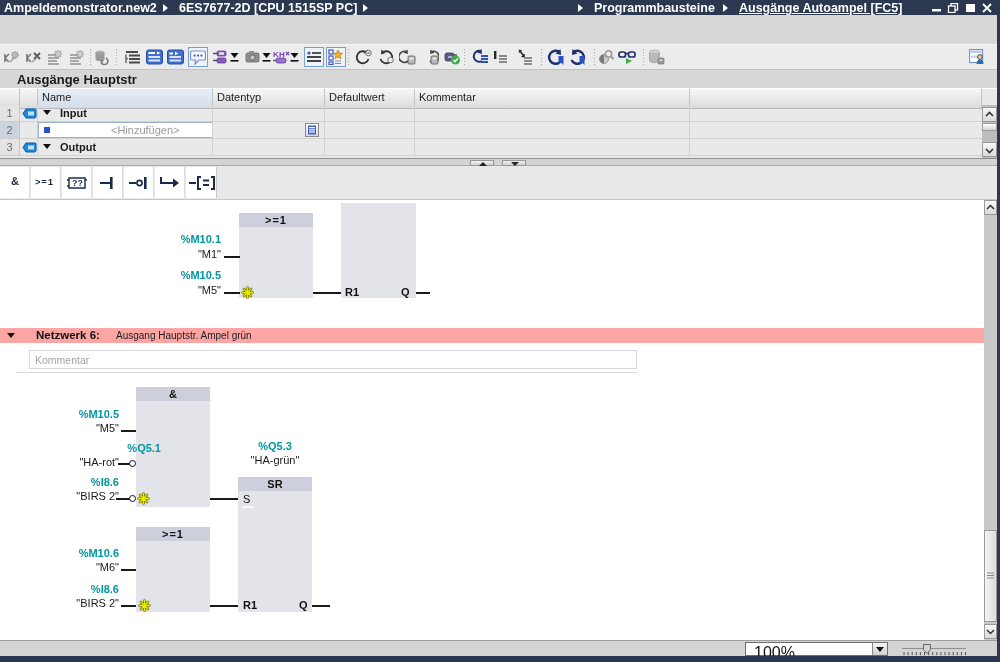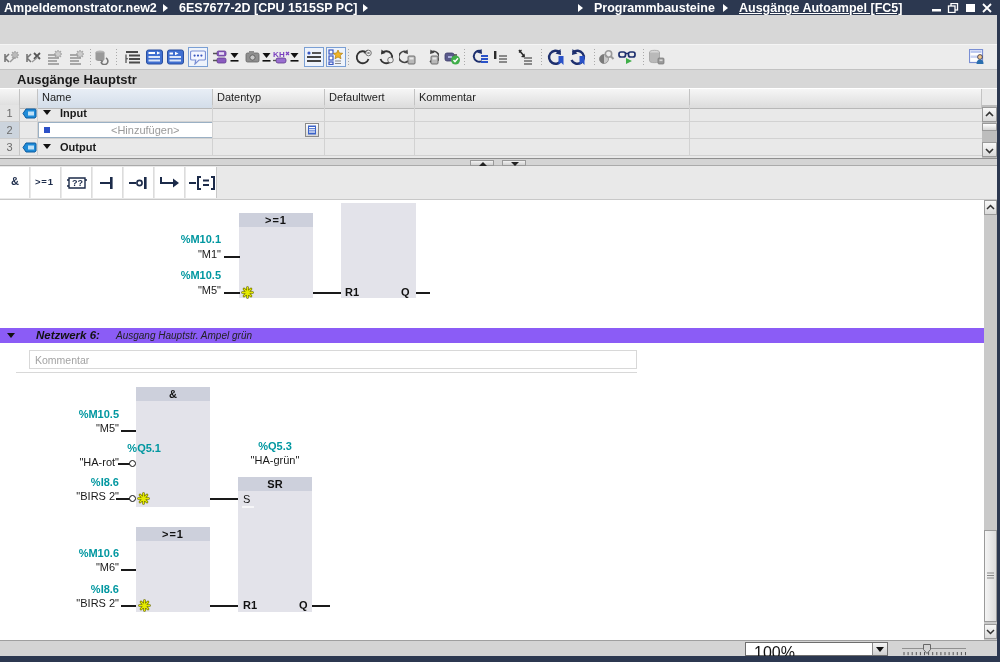--- a/index.html
+++ b/index.html
@@ -419,21 +419,21 @@
         </g>
         <g stroke="#e4ea00" stroke-width="1.4" stroke-linecap="round">
           <path d="M6.5 1.5 L6.5 11.5 M1.5 6.5 L11.5 6.5 M3 3 L10 10 M10 3 L3 10"></path>
         </g>
       </svg>
   <div class="wire" style="left:313px;top:92px;width:28px;"></div>
   <span class="pinlbl" style="left:345px;top:86px;">R1</span>
   <span class="pinlbl" style="left:401px;top:86px;">Q</span>
   <div class="wire" style="left:416px;top:92px;width:14px;"></div>
 
-  <div class="abs" style="left:0;top:128px;width:984px;height:15px;background:#8b5cf6;font-style:italic;">
+  <div class="abs" style="left:0;top:128px;width:984px;height:15px;background:#fca5a5;">
     <div style="position:absolute;left:7px;top:5px;width:0;height:0;border-top:5px solid #111;border-left:4.5px solid transparent;border-right:4.5px solid transparent;"></div>
     <span style="position:absolute;left:36px;top:1px;font-size:11.5px;font-weight:bold;color:#111;">Netzwerk 6:</span>
     <span style="position:absolute;left:116px;top:2px;font-size:10px;color:#222;">Ausgang Hauptstr. Ampel grün</span>
   </div>
 
   <div class="abs" style="left:29px;top:150px;width:608px;height:19px;border:1px solid #d8d8d8;background:#fff;box-sizing:border-box;">
     <span style="position:absolute;left:5px;top:3px;font-size:10.5px;color:#a3a3a3;">Kommentar</span>
   </div>
   <div class="abs" style="left:16px;top:172px;width:621px;height:1px;background:#d8d8d8;"></div>
 

